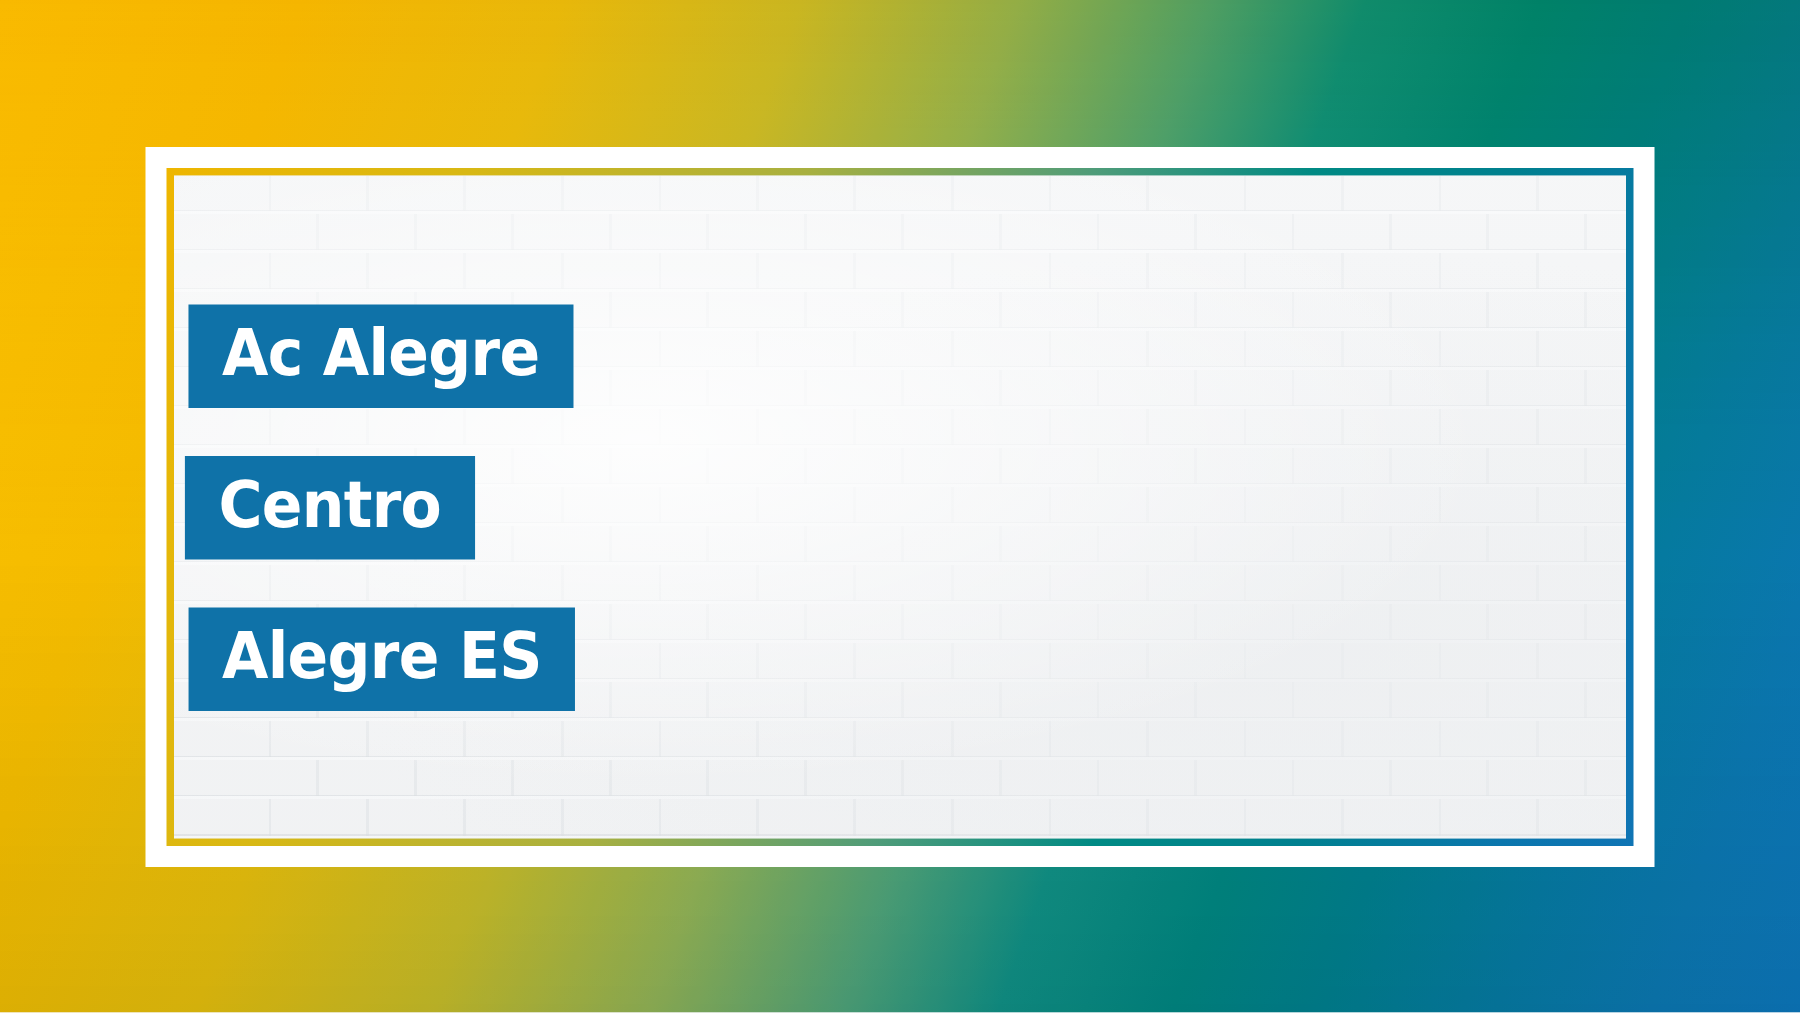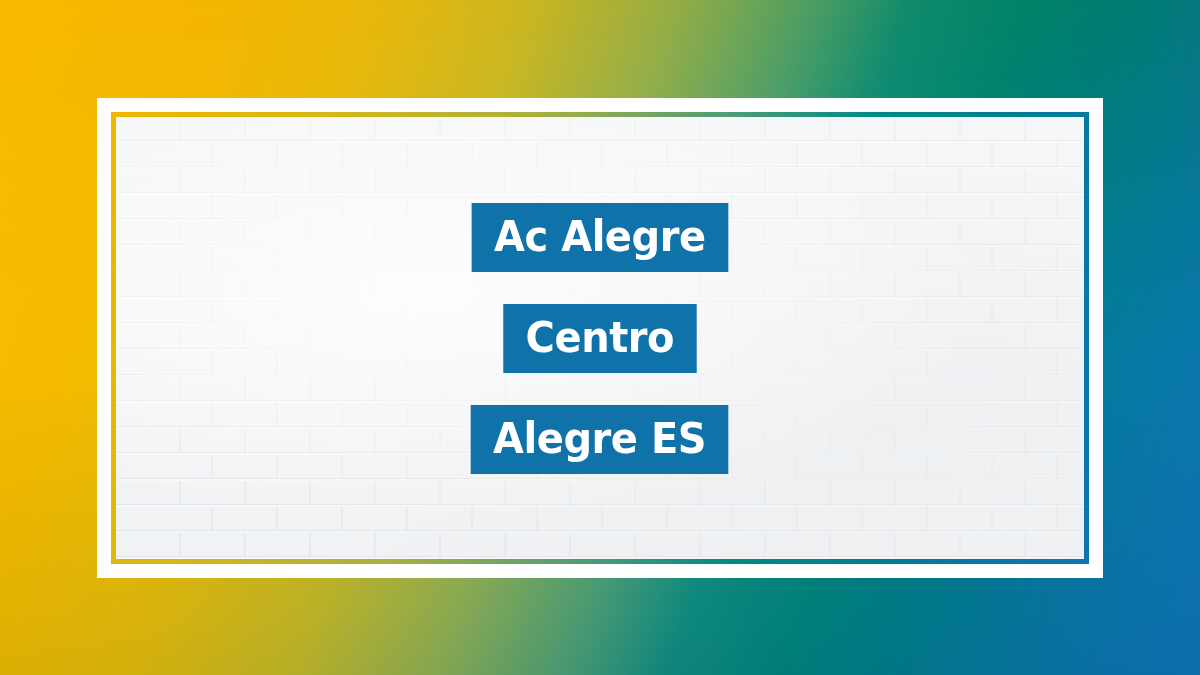--- a/index.html
+++ b/index.html
@@ -175,21 +175,21 @@
       linear-gradient(180deg, rgba(248,249,250,0.6) 0%, rgba(238,240,242,0.35) 100%);
     pointer-events: none;
   }
 
   
   #label-stack {
     position: absolute;
     inset: 0;
     display: flex;
     flex-direction: column;
-    align-items: center;
+    align-items: flex-start;
     justify-content: center;
     gap: 32px;
     border-radius: 25px;
   }
 
   .label-box {
     background: #0f72a8;
     color: #ffffff;
     font-family: "DejaVu Sans", sans-serif;
     font-weight: bold;

